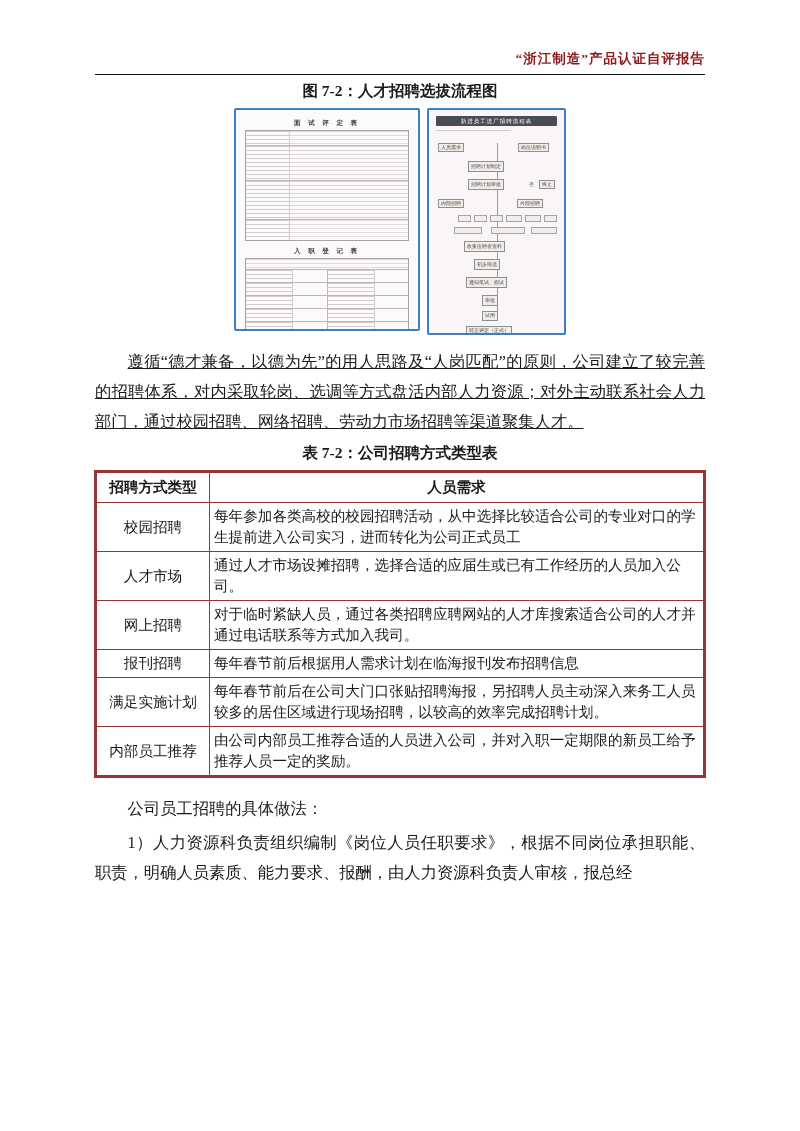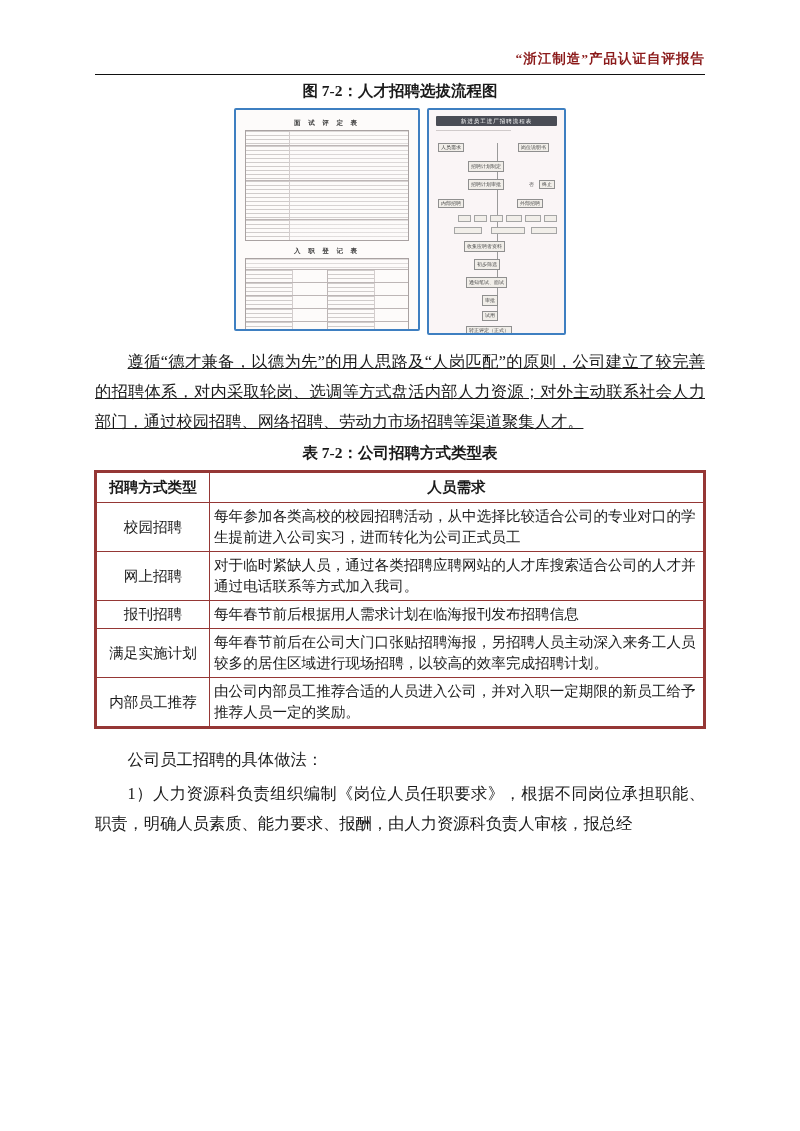--- a/index.html
+++ b/index.html
@@ -221,20 +221,24 @@
       <tbody>
           <tr>
         <th>招聘方式类型</th>
         <th>人员需求</th>
       </tr>
       <tr>
         <td class="type">校园招聘</td>
         <td class="desc">每年参加各类高校的校园招聘活动，从中选择比较适合公司的专业对口的学生提前进入公司实习，进而转化为公司正式员工</td>
       </tr>
       <tr>
+        <td class="type">人才市场</td>
+        <td class="desc"> 通过人才市场设摊招聘，选择合适的应届生或已有工作经历的人员加入公司。</td>
+      </tr>
+      <tr>
         <td class="type">网上招聘</td>
         <td class="desc">对于临时紧缺人员，通过各类招聘应聘网站的人才库搜索适合公司的人才并通过电话联系等方式加入我司。</td>
       </tr>
       <tr>
         <td class="type">报刊招聘</td>
         <td class="desc">每年春节前后根据用人需求计划在临海报刊发布招聘信息</td>
       </tr>
       <tr>
         <td class="type">满足实施计划</td>
         <td class="desc">每年春节前后在公司大门口张贴招聘海报，另招聘人员主动深入来务工人员较多的居住区域进行现场招聘，以较高的效率完成招聘计划。</td>

